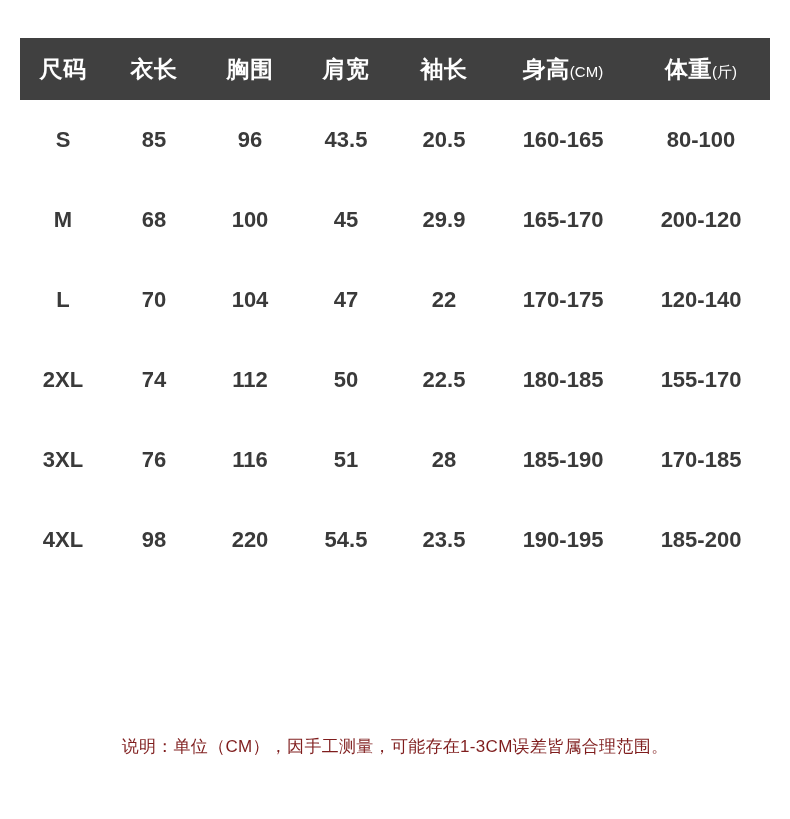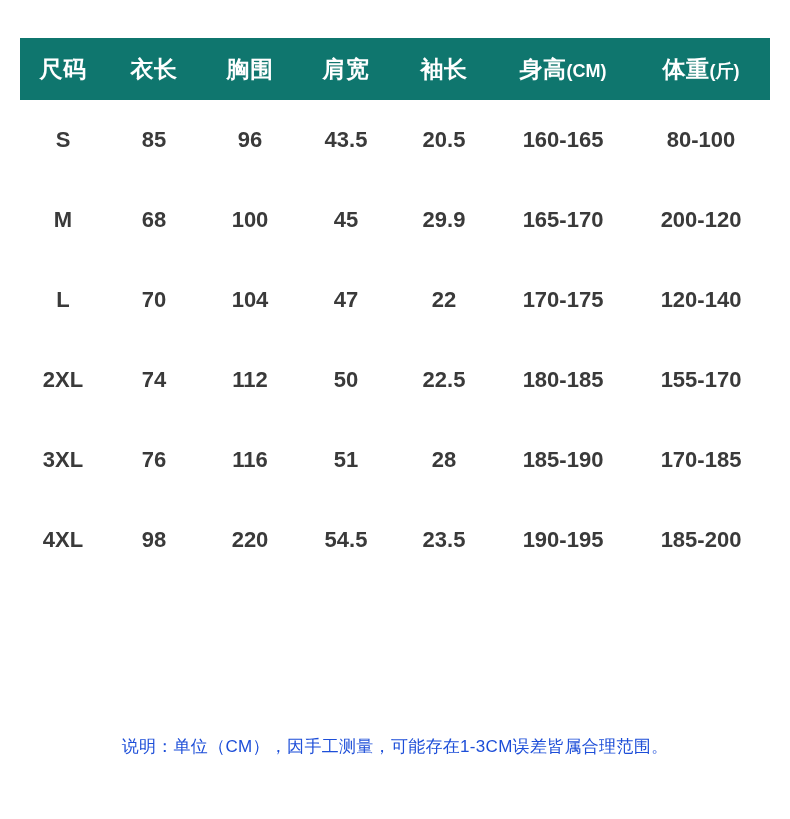--- a/index.html
+++ b/index.html
@@ -18,35 +18,35 @@
     left: 20px;
     top: 38px;
     width: 750px;
   }
   table.chart {
     width: 750px;
     border-collapse: collapse;
     table-layout: fixed;
   }
   thead tr {
-    background: #0f766e;
+    background: #404040;
   }
   thead th {
     color: #ffffff;
     font-size: 23px;
     font-weight: bold;
     height: 62px;
     vertical-align: middle;
     text-align: center;
     letter-spacing: 0.5px;
     padding: 0;
   }
   thead th .unit {
-    font-size: 18px;
-    font-weight: bold;
+    font-size: 15px;
+    font-weight: normal;
     letter-spacing: 0;
   }
   tbody td {
     color: #3a3a3a;
     font-size: 22px;
     font-weight: bold;
     height: 80px;
     vertical-align: middle;
     text-align: center;
     padding: 0;
@@ -58,21 +58,21 @@
   col.c3 { width: 96px; }
   col.c4 { width: 100px; }
   col.c5 { width: 138px; }
   col.c6 { width: 138px; }
   .note {
     position: absolute;
     left: 0;
     top: 735px;
     width: 790px;
     text-align: center;
-    color: #1d4ed8;
+    color: #7f1d1d;
     font-size: 17px;
     letter-spacing: 0.3px;
   }
 </style>
 </head>
 <body>
 
 <div class="size-chart">
   <table class="chart">
     <colgroup>

